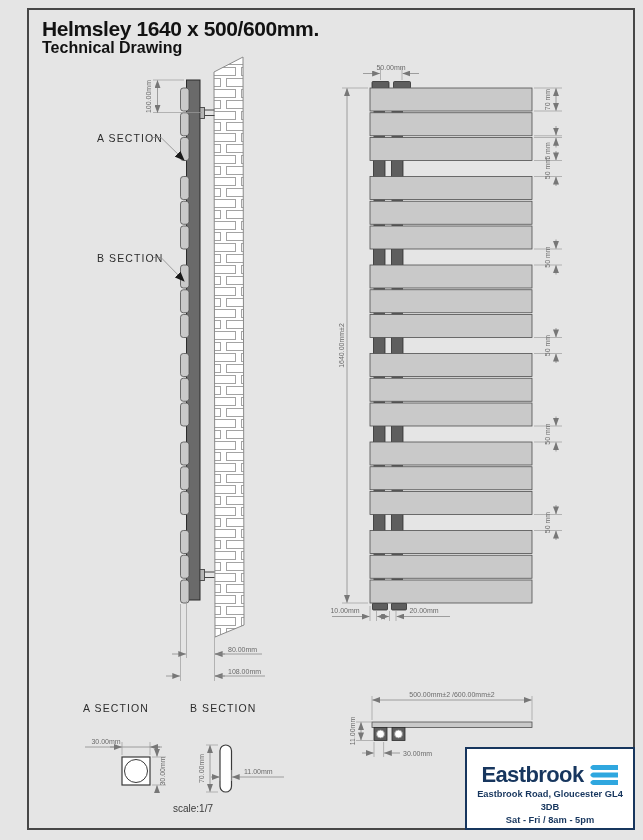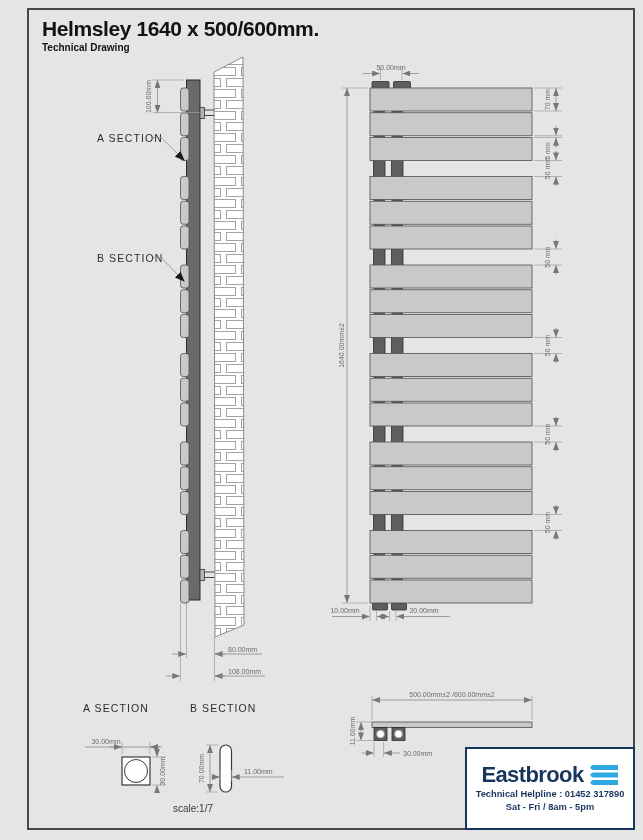--- a/index.html
+++ b/index.html
@@ -2,21 +2,21 @@
 <html><head>
 <meta charset="utf-8">
 <style>
   html,body{margin:0;padding:0;background:#fff;}
   .page{position:relative;width:643px;height:840px;background:#e5e5e5;overflow:hidden;
         font-family:"Liberation Sans",sans-serif;}
   .frame{position:absolute;left:27px;top:8px;width:608px;height:822px;
          border:2px solid #474747;box-sizing:border-box;}
   .title-block{position:absolute;left:42px;top:17px;}
   .title{font-size:21px;font-weight:bold;color:#121212;letter-spacing:-0.4px;line-height:23px;}
-  .subtitle{font-size:10px;font-weight:bold;color:#121212;line-height:16px;}
+  .subtitle{font-size:16px;font-weight:bold;color:#121212;line-height:16px;}
   svg.drawing{position:absolute;left:0;top:0;}
   .dimsm{font-size:7px;fill:#6b6b6b;}
   .sec{font-size:10.5px;fill:#2d2d2d;letter-spacing:1.1px;}
   .panel{fill:#c9c9c9;stroke:#4f4f4f;stroke-width:0.8;}
   .tube{fill:#5e5e5e;stroke:#2d2d2d;stroke-width:0.8;}
   .dash{fill:#555;}
   .bar{fill:#6a6a6a;stroke:#2b2b2b;stroke-width:1;}
   .xl{stroke:#9c9c9c;stroke-width:0.7;fill:none;}
   .dl{stroke:#8a8a8a;stroke-width:0.8;fill:none;}
   .outline{stroke:#3a3a3a;stroke-width:1.2;fill:#fff;}
@@ -307,18 +307,18 @@
   <div class="logo-box">
     <div class="brand-row">
       <span class="brand">Eastbrook</span>
       <svg width="30" height="23" viewBox="0 0 30 23">
         <path d="M4 1 C0.5 2.5 0.5 4.5 4 6 L29 6 L29 1 Z" fill="#2fa7df"></path>
         <path d="M4 8.5 C0.5 10 0.5 12 4 13.5 L29 13.5 L29 8.5 Z" fill="#2fa7df"></path>
         <path d="M4 16 C0.5 17.5 0.5 19.5 4 21 L29 21 L29 16 Z" fill="#2fa7df"></path>
       </svg>
     </div>
     <div class="logo-lines">
-      <div>Technical Helpline : 01452 317890</div>
+      <div>Eastbrook Road, Gloucester GL4 3DB</div>
       <div>Sat - Fri / 8am - 5pm</div>
     </div>
   </div>
 
 </div>
 
 </body></html>

